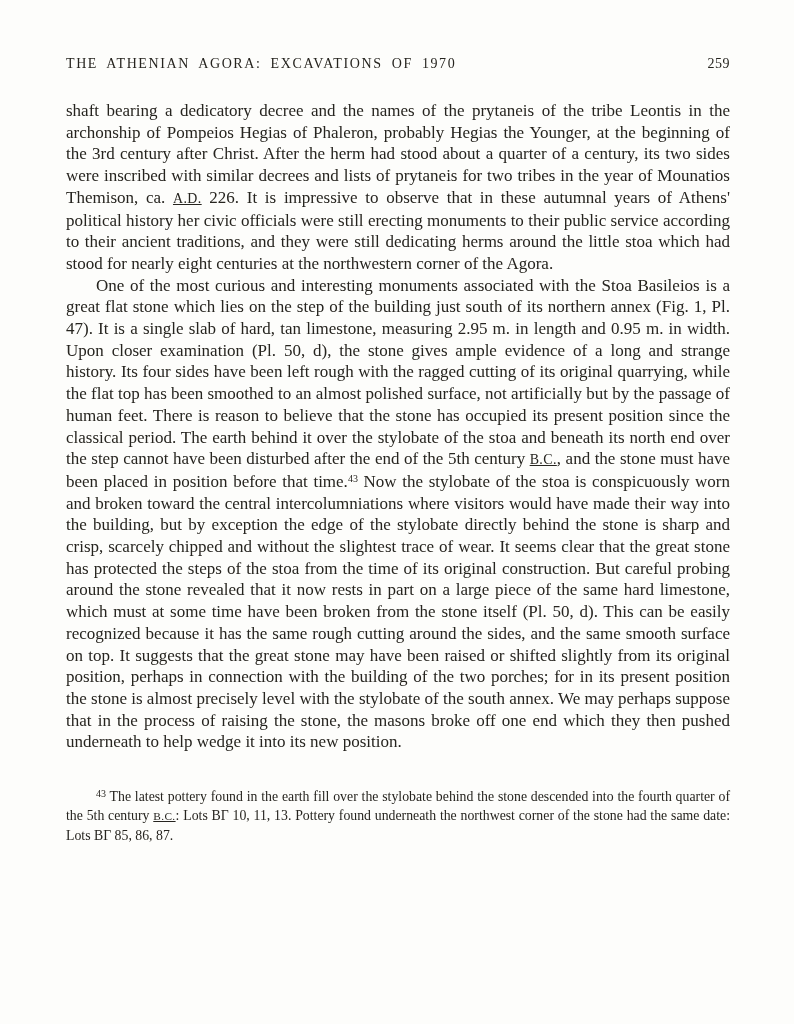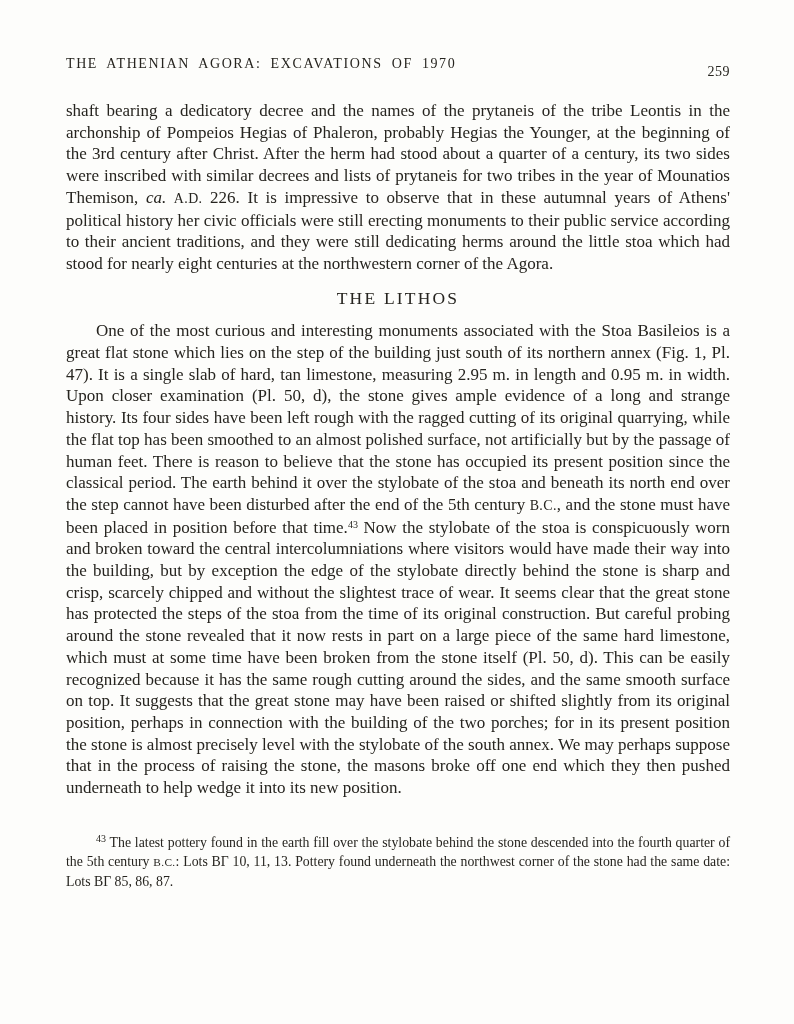--- a/index.html
+++ b/index.html
@@ -23,41 +23,41 @@
     text-align: left;
     font-size: 14px;
     letter-spacing: 1.6px;
     word-spacing: 4px;
     margin-bottom: 28px;
     white-space: nowrap;
   }
   .page-number {
     position: absolute;
     right: 0;
-    top: 8px;
+    top: 0;
     letter-spacing: 0.5px;
     word-spacing: normal;
   }
   .text-block {
     font-size: 17px;
     line-height: 21.7px;
     text-align: justify;
   }
   .para {
     margin: 0;
   }
   .indent {
     text-indent: 30px;
   }
   .italic {
-    font-style: italic;
   }
   .sc {
     font-size: 0.82em;
     letter-spacing: 0.4px;
+    text-decoration: underline;
   }
   .section-heading {
     font-weight: normal;
     font-size: 17.5px;
     text-align: center;
     letter-spacing: 2.2px;
     margin: 13px 0 11px 0;
     text-indent: 0;
   }
   sup.note-ref, sup.fn-marker {
@@ -80,20 +80,19 @@
 <body>
 
 <div class="page">
 
   <header class="running-head"><span>THE ATHENIAN AGORA: EXCAVATIONS OF 1970</span><span class="page-number">259</span></header>
 
   <main class="text-block">
 
     <p class="para"><span>shaft bearing a dedicatory decree and the names of the prytaneis of the tribe Leontis in the archonship of Pompeios Hegias of Phaleron, probably Hegias the Younger, at the beginning of the 3rd century after Christ. After the herm had stood about a quarter of a century, its two sides were inscribed with similar decrees and lists of prytaneis for two tribes in the year of Mounatios Themison, </span><span class="italic">ca. </span><span class="sc">A.D.</span><span> 226. It is impressive to observe that in these autumnal years of Athens' political history her civic officials were still erecting monuments to their public service according to their ancient traditions, and they were still dedicating herms around the little stoa which had stood for nearly eight centuries at the northwestern corner of the Agora.</span></p>
 
-    <h2 class="section-heading">THE LITHOS</h2>
 
     <p class="para indent"><span>One of the most curious and interesting monuments associated with the Stoa Basileios is a great flat stone which lies on the step of the building just south of its northern annex (Fig. 1, Pl. 47). It is a single slab of hard, tan limestone, measuring 2.95 m. in length and 0.95 m. in width. Upon closer examination (Pl. 50, d), the stone gives ample evidence of a long and strange history. Its four sides have been left rough with the ragged cutting of its original quarrying, while the flat top has been smoothed to an almost polished surface, not artificially but by the passage of human feet. There is reason to believe that the stone has occupied its present position since the classical period. The earth behind it over the stylobate of the stoa and beneath its north end over the step cannot have been disturbed after the end of the 5th century </span><span class="sc">B.C.</span><span>, and the stone must have been placed in position before that time.</span><sup class="note-ref">43</sup><span> Now the stylobate of the stoa is conspicuously worn and broken toward the central intercolumniations where visitors would have made their way into the building, but by exception the edge of the stylobate directly behind the stone is sharp and crisp, scarcely chipped and without the slightest trace of wear. It seems clear that the great stone has protected the steps of the stoa from the time of its original construction. But careful probing around the stone revealed that it now rests in part on a large piece of the same hard limestone, which must at some time have been broken from the stone itself (Pl. 50, d). This can be easily recognized because it has the same rough cutting around the sides, and the same smooth surface on top. It suggests that the great stone may have been raised or shifted slightly from its original position, perhaps in connection with the building of the two porches; for in its present position the stone is almost precisely level with the stylobate of the south annex. We may perhaps suppose that in the process of raising the stone, the masons broke off one end which they then pushed underneath to help wedge it into its new position.</span></p>
 
     <p class="footnote"><sup class="fn-marker">43</sup><span> The latest pottery found in the earth fill over the stylobate behind the stone descended into the fourth quarter of the 5th century </span><span class="sc">B.C.</span><span>: Lots ΒΓ 10, 11, 13. Pottery found underneath the northwest corner of the stone had the same date: Lots ΒΓ 85, 86, 87.</span></p>
 
   </main>
 </div>
 
 </body></html>

